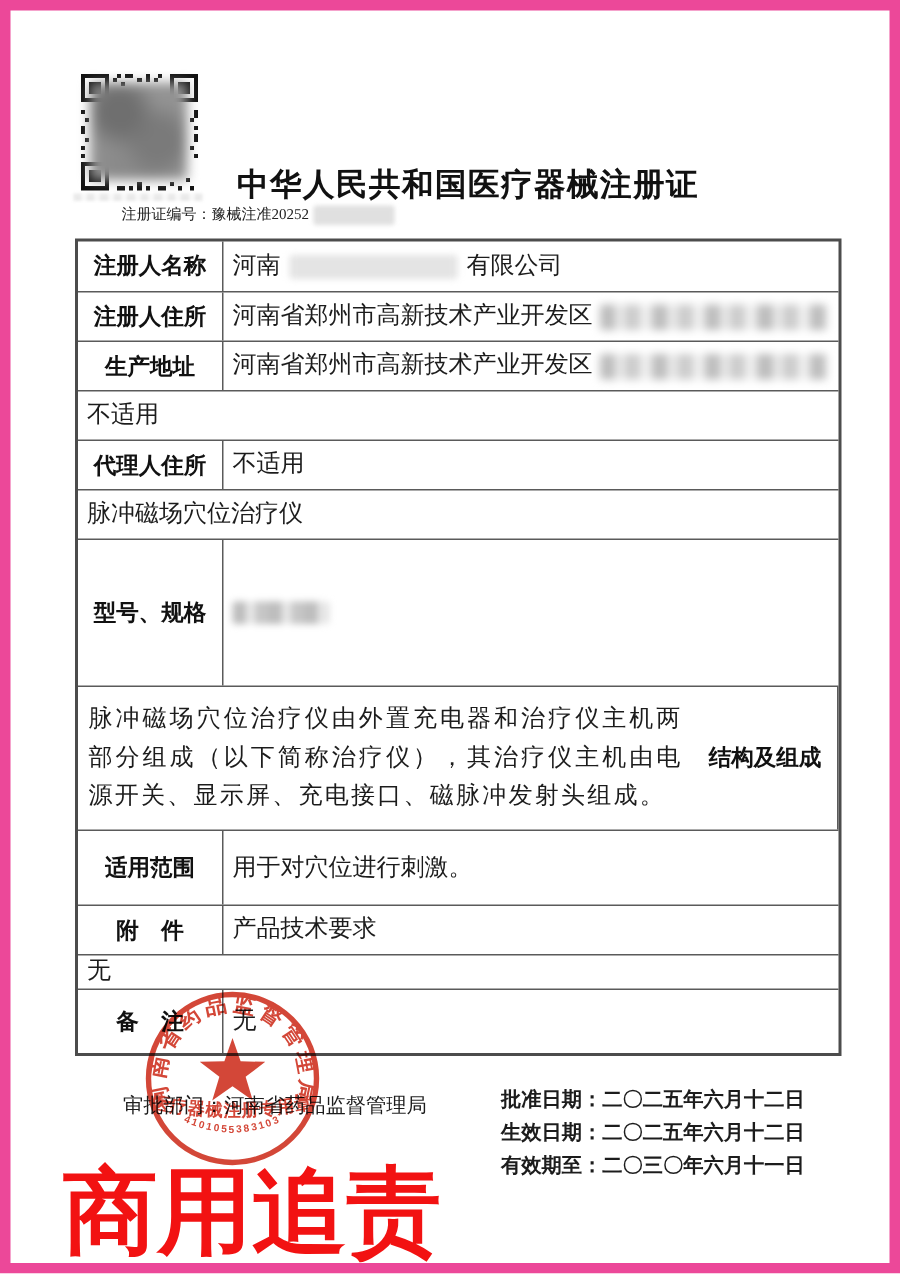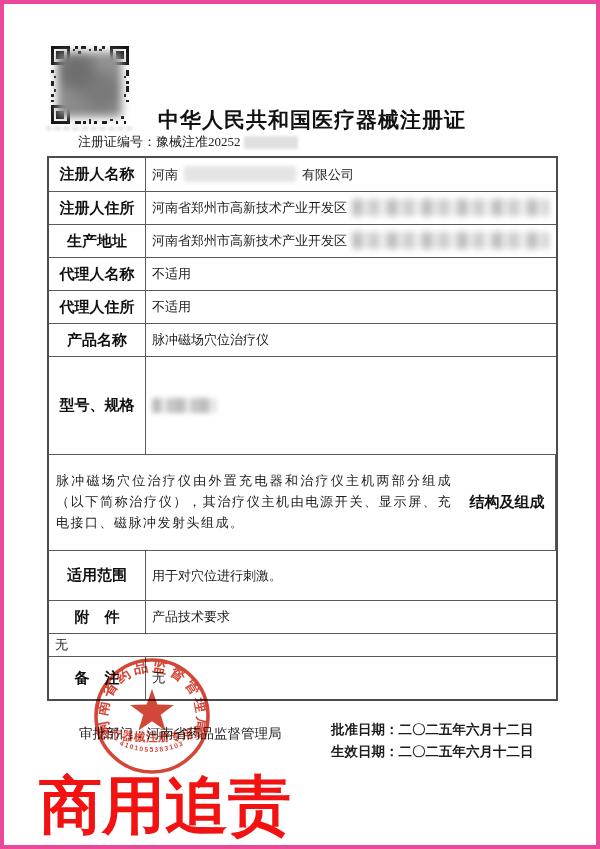--- a/index.html
+++ b/index.html
@@ -1,19 +1,19 @@
 <!DOCTYPE html>
 <html><head>
 <meta charset="utf-8">
 <style>
   html,body{margin:0;padding:0;background:#fff;}
   .page{
     position:relative; width:600px; height:849px; background:#ffffff;
     font-family:"Liberation Serif", serif; color:#1c1c1c; overflow:hidden;
-    border:4px solid #ec4899; box-sizing:border-box;
+    border:7px solid #ec4899; box-sizing:border-box;
   }
   
   .qr{position:absolute; left:47px; top:42px; width:78px; height:78px;}
   .qr svg{position:absolute; inset:0;}
   .qr-blur{
     position:absolute; left:6px; top:6px; right:7px; bottom:7px;
     background:
       radial-gradient(circle at 30% 30%, #6f6f6f 0 18%, transparent 40%),
       radial-gradient(circle at 70% 60%, #7a7a7a 0 20%, transparent 45%),
       radial-gradient(circle at 45% 80%, #8a8a8a 0 22%, transparent 50%),
@@ -25,21 +25,21 @@
     background:repeating-linear-gradient(90deg,#e9e9e9 0 5px, #f7f7f7 5px 9px);
     filter:blur(1px);
   }
   
   .title{
     position:absolute; left:0; right:0; top:102px; text-align:center;
     font-family:"Liberation Sans", sans-serif; font-weight:bold;
     font-size:21px; letter-spacing:1px; transform:translateX(12px); color:#111;
   }
   .regno-line{
-    position:absolute; left:74px; top:129px; font-size:13px; color:#222;
+    position:absolute; left:74px; top:129px; font-size:10px; color:#222;
     display:flex; align-items:center;
   }
   .blur{display:inline-block; border-radius:2px;}
   .blur-regno{
     width:54px; height:13px; margin-left:3px; background:#e0e0e0; filter:blur(1.5px);
   }
   
   .cert-table{
     position:absolute; left:43px; top:152px; width:511px;
     border:2px solid #4c4c4c; box-sizing:border-box; background:transparent;
@@ -49,21 +49,21 @@
   .h34{height:33px;} .h99{height:98px;} .h97{height:96px;}
   .h51{height:50px;} .h24{height:23px;} .h44{height:43px;}
   .cell{box-sizing:border-box; display:flex; align-items:center;}
   .cell.label{
     width:97px; flex:0 0 97px; border-right:1px solid #5a5a5a;
     justify-content:center; text-align:center;
     font-family:"Liberation Sans", sans-serif; font-weight:bold;
     font-size:15px; color:#111;
   }
   .cell.value{
-    flex:1 1 auto; padding:3px 6px; font-size:13px; line-height:1.35;
+    flex:1 1 auto; padding:3px 6px; font-size:16px; line-height:1.35;
     flex-wrap:wrap; align-content:center;
   }
   .cell.value.long{
     letter-spacing:1.5px; line-height:1.6; text-align:justify; padding:8px 7px;
   }
   .blur-name{width:112px; height:16px; margin:0 6px; background:#e4e4e4; filter:blur(2px);}
   .blur-addr{
     flex:1 1 auto; height:17px; margin-left:5px; margin-right:1px;
     background:repeating-linear-gradient(90deg,#bdbdbd 0 10px,#e9e9e9 10px 17px,#cccccc 17px 27px,#f0f0f0 27px 35px);
     filter:blur(3px);
@@ -165,29 +165,27 @@
       </div>
     </div>
     <div class="row h34">
       <div class="cell label">生产地址</div>
       <div class="cell value">
         <span>河南省郑州市高新技术产业开发区</span>
         <span class="blur blur-addr"></span>
       </div>
     </div>
     <div class="row h34">
-      <div class="cell label">代理人名称</div>
       <div class="cell value">不适用</div>
     </div>
     <div class="row h34">
       <div class="cell label">代理人住所</div>
       <div class="cell value">不适用</div>
     </div>
     <div class="row h34">
-      <div class="cell label">产品名称</div>
       <div class="cell value">脉冲磁场穴位治疗仪</div>
     </div>
     <div class="row h99">
       <div class="cell label">型号、规格</div>
       <div class="cell value">
         <span class="blur blur-model"></span>
       </div>
     </div>
     <div class="row h97">
       <div class="cell value long">脉冲磁场穴位治疗仪由外置充电器和治疗仪主机两部分组成（以下简称治疗仪），其治疗仪主机由电源开关、显示屏、充电接口、磁脉冲发射头组成。</div>
@@ -212,20 +210,23 @@
 
   <div class="approval">
     <span>审批部门：</span><span>河南省药品监督管理局</span>
   </div>
   <div class="dates">
     <div class="date-line">
       <span>批准日期：</span><span>二〇二五年六月十二日</span>
     </div>
     <div class="date-line">
       <span>生效日期：</span><span>二〇二五年六月十二日</span>
+    </div>
+    <div class="date-line">
+      <span>有效期至：</span><span>二〇三〇年六月十一日</span>
     </div>
   </div>
 
   <svg class="seal" viewBox="-75 -75 150 150">
     <defs>
       <path id="arcTop" d="M -40.78 19.02 A 45 45 0 1 1 40.78 19.02" fill="none"></path>
       <path id="arcMid" d="M -52 20 Q 0 30 52 20" fill="none"></path>
       <path id="arcNum" d="M -32 29 Q 0 43 32 29" fill="none"></path>
     </defs>
     <circle cx="0" cy="0" r="56" fill="none" stroke-width="3.6" stroke="#cf3322"></circle>

